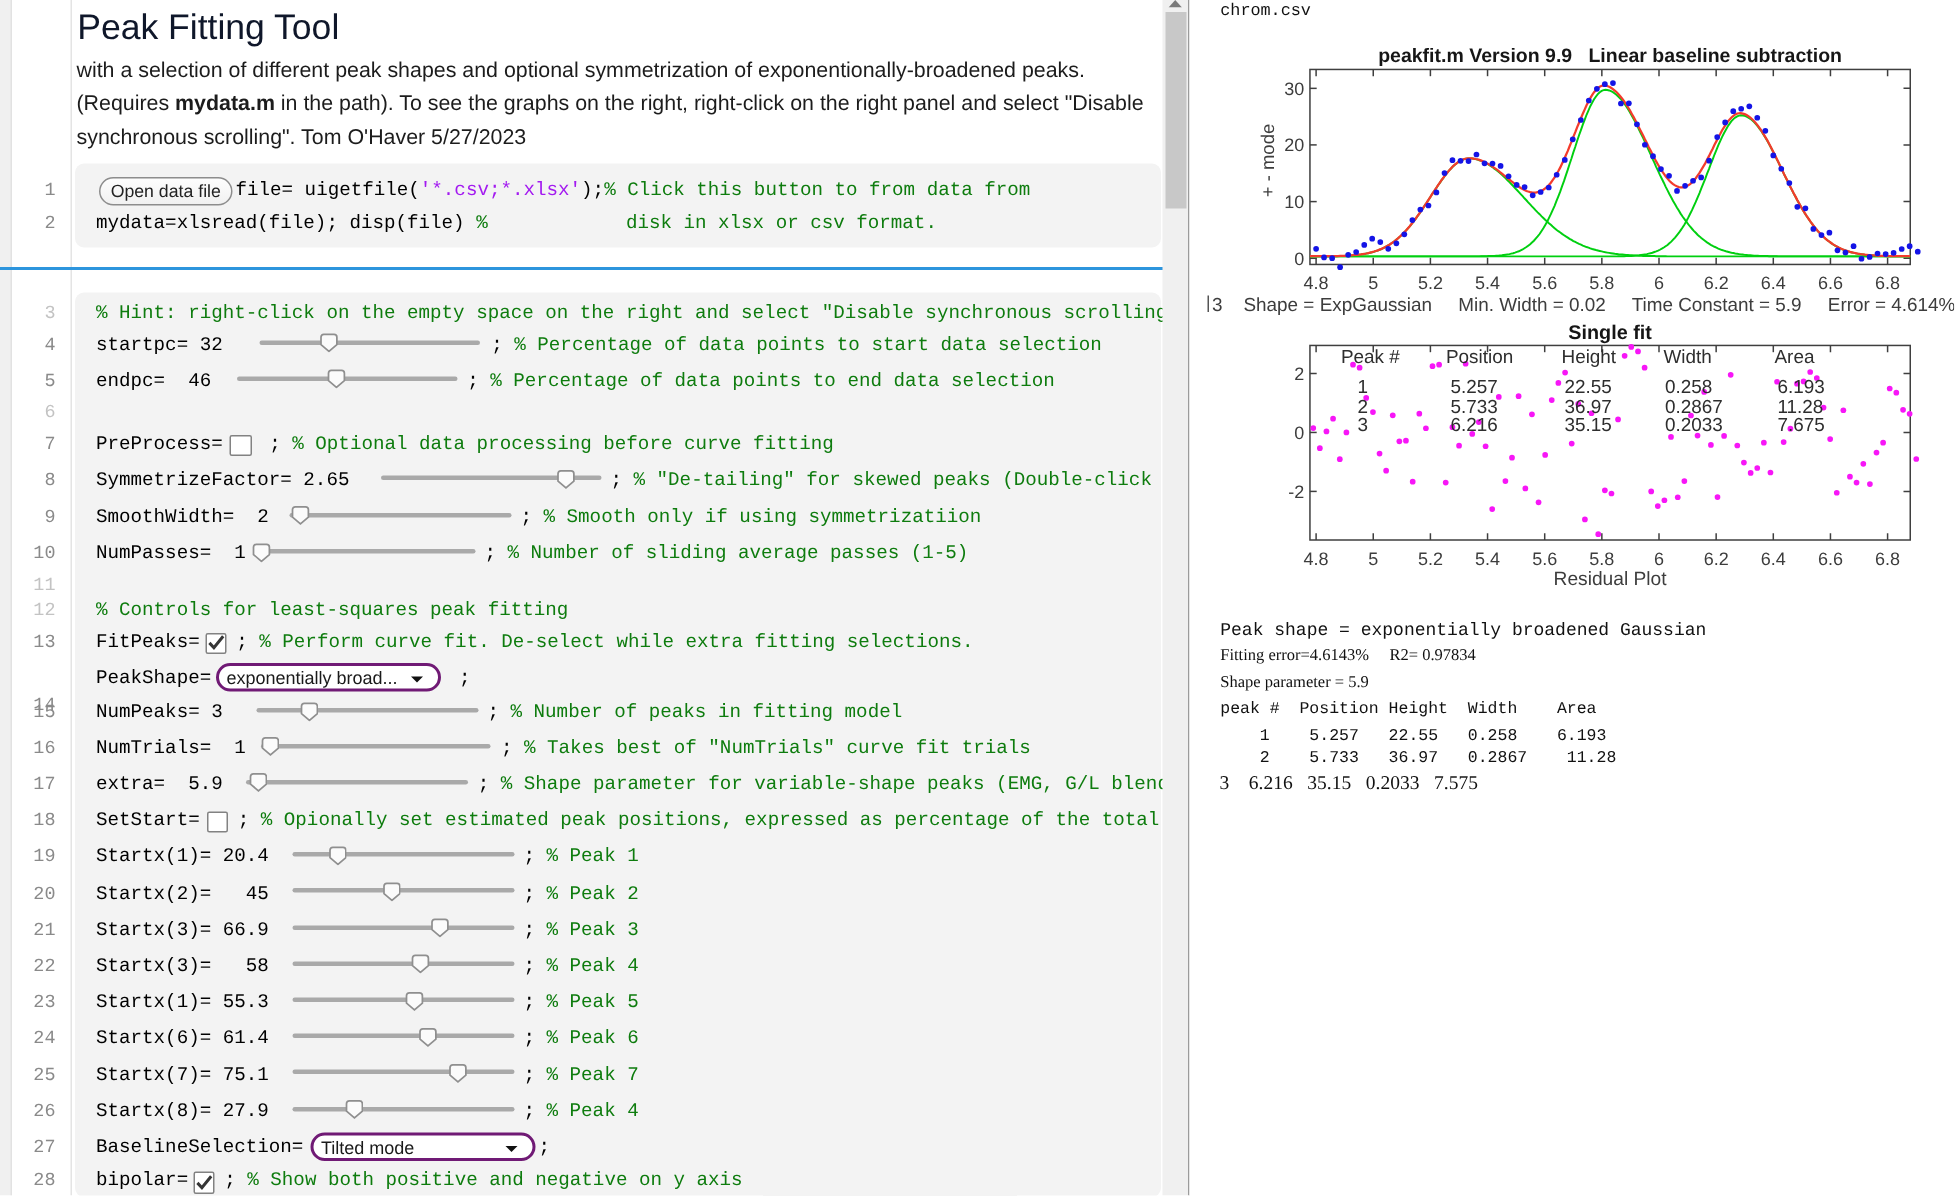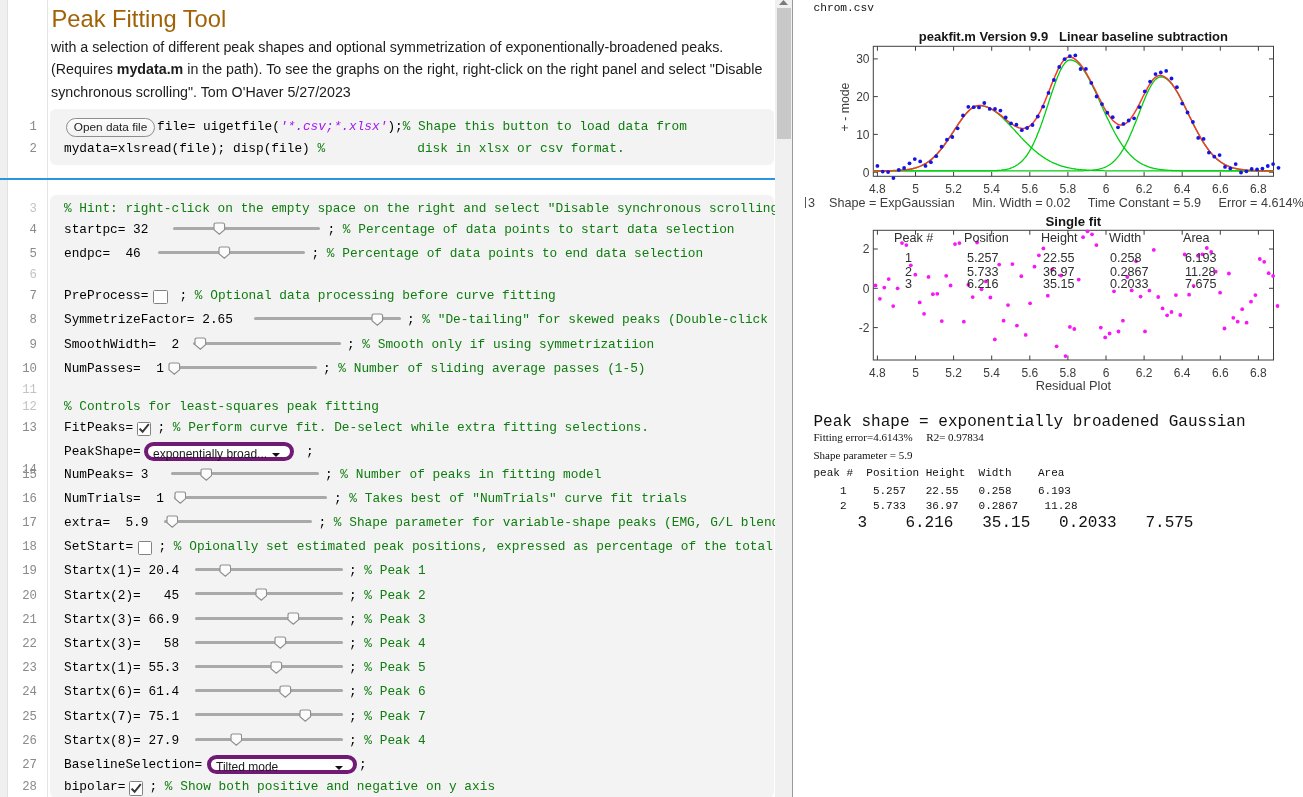--- a/index.html
+++ b/index.html
@@ -1,32 +1,32 @@
 <!DOCTYPE html>
 <html><head><meta charset="utf-8"><style>
 
 * { margin:0; padding:0; box-sizing:border-box; }
 html,body { width:1303px; height:797px; background:#fff; overflow:hidden; }
 body { position:relative; font-family:"Liberation Sans",sans-serif; }
 .abs { position:absolute; }
 .code { position:absolute; font-family:"Liberation Mono",monospace; font-size:12.8px; line-height:18px; color:#000; white-space:pre; }
 .g { color:#0e7c0e; }
-.p { color:#a31af0;font-style:italic; }
+.p { color:#a31af0; }
 .ln { position:absolute; left:0; width:37px; text-align:right; font-family:"Liberation Mono",monospace; font-size:12.3px; color:#8a8a8a; line-height:16px; }
 .lnl { color:#c3c3c3; }
 .track { position:absolute; height:3px; background:#a9a9a9; border-radius:2px; }
 .thumb { position:absolute; width:12.6px; height:13px; }
 .cb { position:absolute; width:14.5px; height:14.2px; background:#fff; border:1.4px solid #828282; border-radius:1.5px; }
-.dd { position:absolute; width:150px; height:19px; border:4px solid #701a75; border-radius:9.5px; background:#fff; font-size:12px; color:#1a1a1a; line-height:17.5px; padding-left:5.5px; }
+.dd { position:absolute; width:150px; height:19px; border:2px solid #701a75; border-radius:9.5px; background:#fff; font-size:12px; color:#1a1a1a; line-height:17.5px; padding-left:5.5px; }
 .dd:after { content:""; position:absolute; right:10px; top:6.8px; border-left:4.3px solid transparent; border-right:4.3px solid transparent; border-top:4.8px solid #111; }
 
 </style></head><body>
 <div class="abs" style="left:0;top:0;width:8px;height:797px;background:#f0f0f0;border-right:1px solid #e2e2e2"></div>
 <div class="abs" style="left:47px;top:0;width:1px;height:797px;background:#e4e4e4"></div>
-<div class="abs" style="left:51.5px;top:5.7px;font-size:23.7px;line-height:26px;color:#a16207">Peak Fitting Tool</div>
+<div class="abs" style="left:51.5px;top:5.7px;font-size:23.7px;line-height:26px;color:#0f172a">Peak Fitting Tool</div>
 <div class="abs" style="left:51px;top:35.5px;font-size:14.25px;color:#1c1c1c;line-height:22.6px">with a selection of different peak shapes and optional symmetrization of exponentionally-broadened peaks.<br>(Requires <b>mydata.m</b> in the path). To see the graphs on the right, right-click on the right panel and select "Disable<br>synchronous scrolling". Tom O'Haver 5/27/2023</div>
 <div class="abs" style="left:50px;top:108.5px;width:724px;height:56px;background:#f3f3f3;border-radius:6px"></div>
 <div class="abs" style="left:50px;top:194.5px;width:724px;height:603px;background:#f3f3f3;border-radius:6px"></div>
 <div class="abs" style="left:0;top:178px;width:776px;height:1.8px;background:#2d95dd"></div>
 <div class="ln" style="top:118.5px">1</div>
 <div class="ln" style="top:141.0px">2</div>
 <div class="ln lnl" style="top:200.9px">3</div>
 <div class="ln" style="top:222.0px">4</div>
 <div class="ln" style="top:245.8px">5</div>
 <div class="ln lnl" style="top:266.5px">6</div>
@@ -46,21 +46,21 @@
 <div class="ln" style="top:587.5px">20</div>
 <div class="ln" style="top:611.7px">21</div>
 <div class="ln" style="top:635.9px">22</div>
 <div class="ln" style="top:660.1px">23</div>
 <div class="ln" style="top:684.3px">24</div>
 <div class="ln" style="top:708.5px">25</div>
 <div class="ln" style="top:732.7px">26</div>
 <div class="ln" style="top:756.5px">27</div>
 <div class="ln" style="top:779.0px">28</div>
 <div class="abs" style="left:66px;top:117.5px;width:89px;height:19px;background:linear-gradient(#fdfdfd,#f1f1f1);border:1px solid #8d8d8d;border-radius:9.5px;font-size:11.8px;color:#222;text-align:center;line-height:16.5px">Open data file</div>
-<div class="code" style="left:157px;top:117.5px">file= uigetfile(<span class="p">'*.csv;*.xlsx'</span>);<span class="g">% Shape this button to load data from</span></div>
+<div class="code" style="left:157px;top:117.5px">file= uigetfile(<span class="p">'*.csv;*.xlsx'</span>);<span class="g">% Click this button to from data from</span></div>
 <div class="code" style="left:64px;top:140.0px">mydata=xlsread(file); disp(file) <span class="g">%&nbsp;&nbsp;&nbsp;&nbsp;&nbsp;&nbsp;&nbsp;&nbsp;&nbsp;&nbsp;&nbsp; disk in xlsx or csv format.</span></div>
 <div class="code" style="left:64px;top:199.9px"><span class="g">% Hint: right-click on the empty space on the right and select "Disable synchronous scrolling". To restore, click fx</span></div>
 <div class="code" style="left:64px;top:221.0px">startpc= 32</div>
 <div class="track" style="left:172.5px;top:226.8px;width:147.5px"></div>
 <svg class="thumb" style="left:213.2px;top:222.4px" viewBox="0 0 13 13.5">
     <path d="M1,3 Q1,1 3,1 L10,1 Q12,1 12,3 L12,8 L6.5,12.7 L1,8 Z" fill="#fbfbfb" stroke="#8f8f8f" stroke-width="1.2"></path>
   </svg>
 <div class="code" style="left:327.5px;top:221.0px">; <span class="g">% Percentage of data points to start data selection</span></div>
 <div class="code" style="left:64px;top:244.8px">endpc=  46</div>
 <div class="track" style="left:157.5px;top:250.6px;width:147.5px"></div>
@@ -467,19 +467,19 @@
 <text x="967" y="275.5" font-size="12.6" fill="#2e2e2e">5.733</text>
 <text x="1043" y="275.5" font-size="12.6" fill="#2e2e2e">36.97</text>
 <text x="1110" y="275.5" font-size="12.6" fill="#2e2e2e">0.2867</text>
 <text x="1185" y="275.5" font-size="12.6" fill="#2e2e2e">11.28</text>
 <text x="905" y="287.5" font-size="12.6" fill="#2e2e2e">3</text>
 <text x="967" y="287.5" font-size="12.6" fill="#2e2e2e">6.216</text>
 <text x="1043" y="287.5" font-size="12.6" fill="#2e2e2e">35.15</text>
 <text x="1110" y="287.5" font-size="12.6" fill="#2e2e2e">0.2033</text>
 <text x="1185" y="287.5" font-size="12.6" fill="#2e2e2e">7.675</text>
 </svg>
-<div style="position:absolute;left:20.5px;top:412.8px;font-family:'Liberation Mono',monospace;font-size:16px;color:#111;white-space:pre">Peak shape = exponentially broadened Gaussian</div>
+<div style="position:absolute;left:20.5px;top:412.8px;font-family:'Liberation Mono',monospace;font-size:12px;color:#111;white-space:pre">Peak shape = exponentially broadened Gaussian</div>
 <div style="position:absolute;left:20.5px;top:431.0px;font-family:Liberation Serif, serif;font-size:11px;color:#111;white-space:pre">Fitting error=4.6143%&nbsp;&nbsp;&nbsp;&nbsp; R2= 0.97834</div>
 <div style="position:absolute;left:20.5px;top:449.1px;font-family:Liberation Serif, serif;font-size:11px;color:#111;white-space:pre">Shape parameter = 5.9</div>
 <div style="position:absolute;left:20.5px;top:466.8px;font-family:'Liberation Mono',monospace;font-size:11px;color:#111;white-space:pre">peak #  Position Height  Width&nbsp;&nbsp;&nbsp; Area</div>
 <div style="position:absolute;left:20.5px;top:485.0px;font-family:'Liberation Mono',monospace;font-size:11px;color:#111;white-space:pre">&nbsp;&nbsp;&nbsp;&nbsp;1&nbsp;&nbsp;&nbsp;&nbsp;5.257&nbsp;&nbsp; 22.55&nbsp;&nbsp; 0.258&nbsp;&nbsp;&nbsp; 6.193</div>
 <div style="position:absolute;left:20.5px;top:499.5px;font-family:'Liberation Mono',monospace;font-size:11px;color:#111;white-space:pre">&nbsp;&nbsp;&nbsp;&nbsp;2&nbsp;&nbsp;&nbsp;&nbsp;5.733&nbsp;&nbsp; 36.97&nbsp;&nbsp; 0.2867&nbsp;&nbsp;&nbsp; 11.28</div>
-<div style="position:absolute;left:26px;top:513.5px;font-family:Liberation Mono, monospace;font-size:16px;color:#111;white-space:pre">&nbsp;&nbsp;&nbsp;&nbsp;3&nbsp;&nbsp;&nbsp;&nbsp;6.216&nbsp;&nbsp; 35.15&nbsp;&nbsp; 0.2033&nbsp;&nbsp; 7.575</div>
+<div style="position:absolute;left:7px;top:513.5px;font-family:Liberation Serif, serif;font-size:13px;color:#111;white-space:pre">&nbsp;&nbsp;&nbsp;&nbsp;3&nbsp;&nbsp;&nbsp;&nbsp;6.216&nbsp;&nbsp; 35.15&nbsp;&nbsp; 0.2033&nbsp;&nbsp; 7.575</div>
 </div>
 </body></html>

